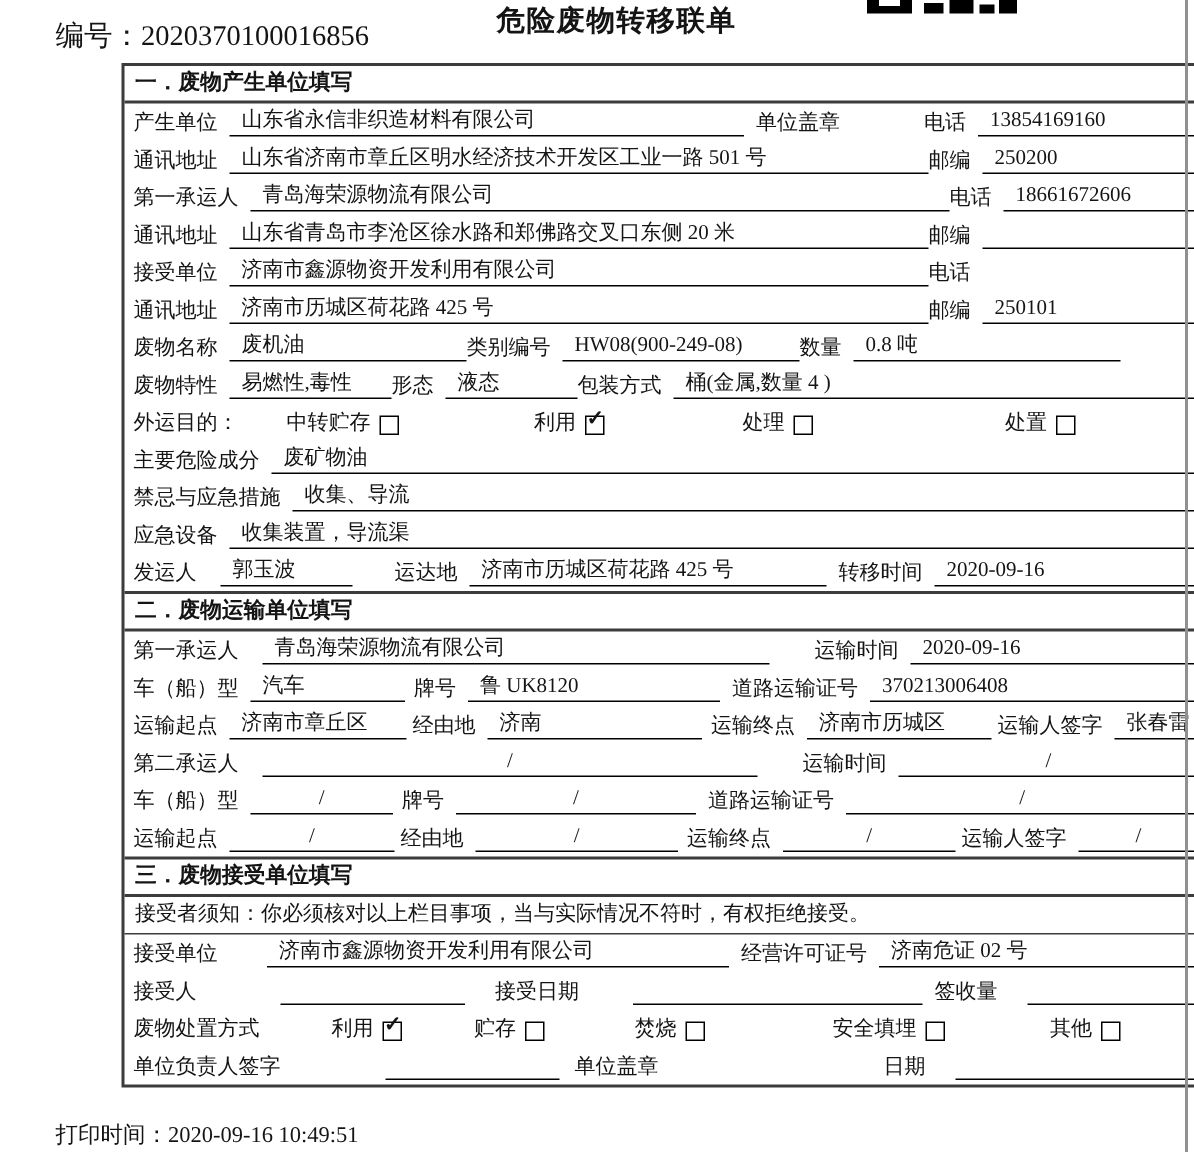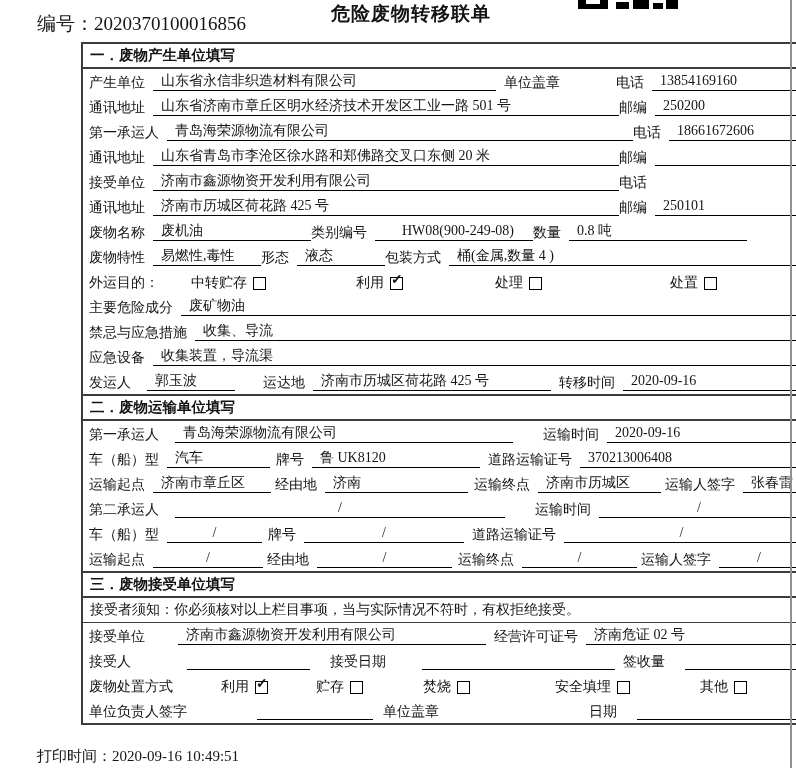--- a/index.html
+++ b/index.html
@@ -89,21 +89,21 @@
       <div class="row">
         <span class="lab">通讯地址</span>
         <span class="val" style="width: 458px;">济南市历城区荷花路 425 号</span>
         <span class="lab">邮编</span>
         <span class="val grow">250101</span>
       </div>
       <div class="row">
         <span class="lab">废物名称</span>
         <span class="val" style="width: 150px;">废机油</span>
         <span class="lab">类别编号</span>
-        <span class="val" style="width: 150px; text-align: center;">HW08(900-249-08)</span>
+        <span class="val" style="width: 150px;">HW08(900-249-08)</span>
         <span class="lab">数量</span>
         <span class="val" style="width: 170px;">0.8 吨</span>
       </div>
       <div class="row">
         <span class="lab">废物特性</span>
         <span class="val" style="width: 100px;">易燃性,毒性</span>
         <span class="lab">形态</span>
         <span class="val" style="width: 80px;">液态</span>
         <span class="lab">包装方式</span>
         <span class="val grow">桶(金属,数量 4 )</span>

